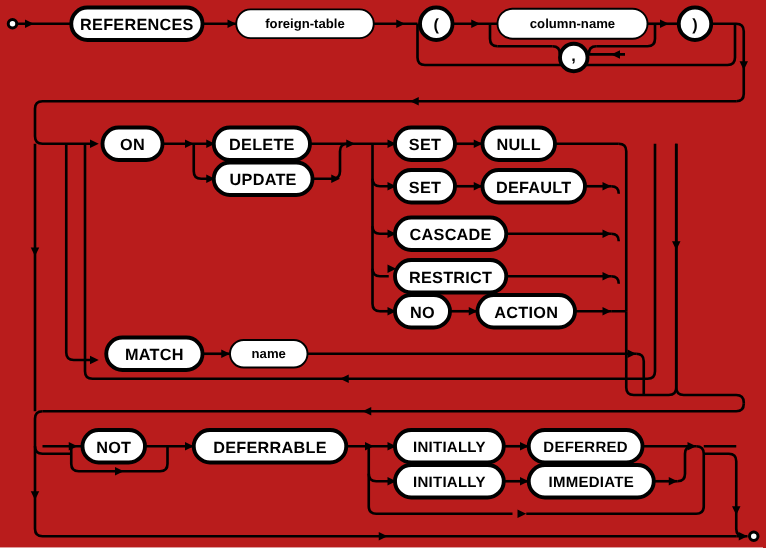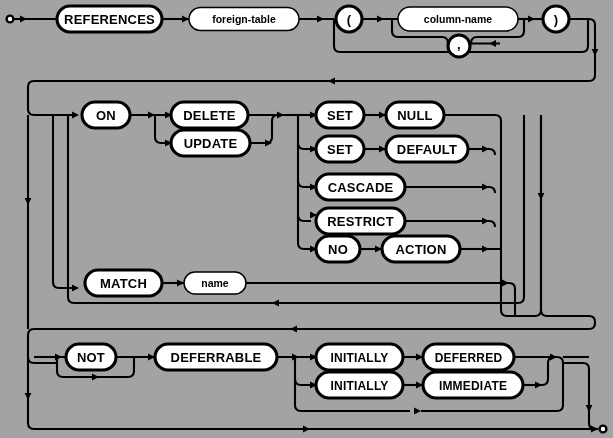--- a/index.html
+++ b/index.html
@@ -4,21 +4,21 @@
 <style>
   html, body {
     margin: 0;
     padding: 0;
     background: #ffffff;
   }
   #diagram-root {
     position: relative;
     width: 613px;
     height: 438px;
-    background: #a3a3a3;
+    background: #b91c1c;
     font-family: "Liberation Sans", sans-serif;
   }
   svg#rr {
     display: block;
     width: 613px;
     height: 438px;
   }
   .rail {
     fill: none;
     stroke: #000000;

